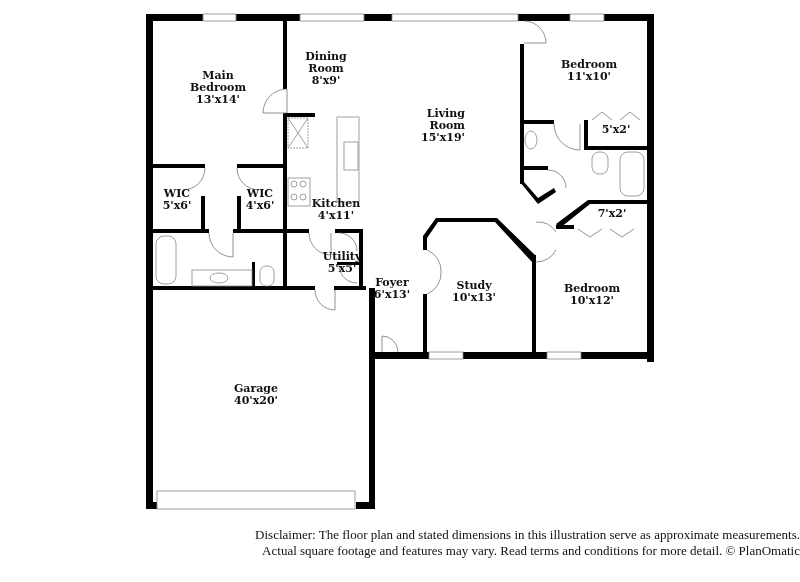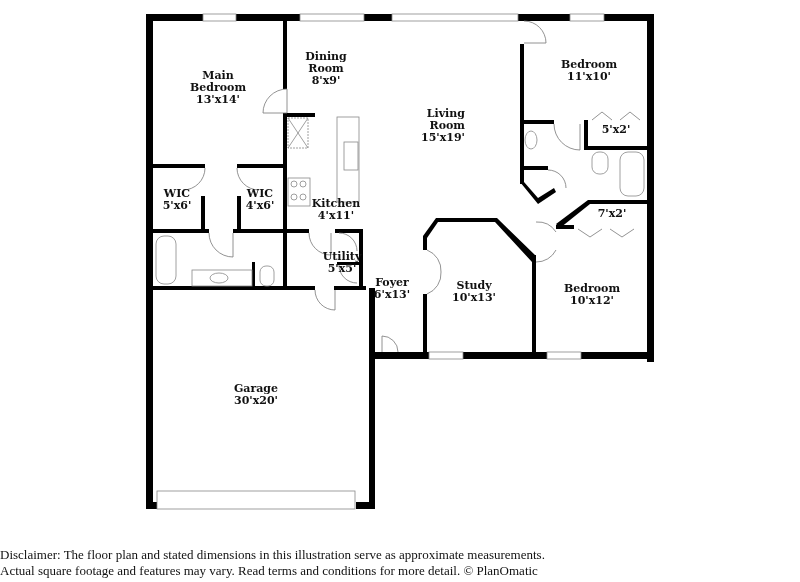--- a/index.html
+++ b/index.html
@@ -5,21 +5,21 @@
     html, body { margin: 0; padding: 0; background: #ffffff; }
     body { width: 800px; height: 582px; position: relative; overflow: hidden; font-family: "DejaVu Serif", "Liberation Serif", serif; }
     #plan { position: absolute; left: 0; top: 0; width: 800px; height: 582px; }
     .wall { fill: #000; }
     .thin { stroke: #000; stroke-width: 0.8; fill: none; }
     .fixture { stroke: #888; stroke-width: 0.8; fill: #fff; }
     .window { fill: #fff; stroke: #888; stroke-width: 0.8; }
     .door { stroke: #777; stroke-width: 0.8; fill: none; }
     .label { position: absolute; text-align: center; font-family: "DejaVu Serif", "Liberation Serif", serif; font-weight: bold; font-size: 11px; line-height: 12px; color: #111; transform: translateX(-50%); white-space: nowrap; }
     .label span { display: block; }
-    .disclaimer { position: absolute; left: 0; width: 800px; top: 527px; text-align: left; font-family: "Liberation Serif", "DejaVu Serif", serif; font-size: 13px; line-height: 16px; color: #111; margin-top: 20px; }
+    .disclaimer { position: absolute; left: 0; width: 800px; top: 527px; text-align: right; font-family: "Liberation Serif", "DejaVu Serif", serif; font-size: 13px; line-height: 16px; color: #111; }
     .disclaimer span { display: block; }
   </style>
 </head>
 <body>
 
 <svg id="plan" viewBox="0 0 800 582" xmlns="http://www.w3.org/2000/svg">
 
   <g>
 
     <rect class="wall" x="146" y="14" width="508" height="7"></rect>
@@ -181,19 +181,19 @@
 <div class="label" style="left:474px; top:280px;">
   <span>Study</span>
   <span>10'x13'</span>
 </div>
 <div class="label" style="left:592px; top:283px;">
   <span>Bedroom</span>
   <span>10'x12'</span>
 </div>
 <div class="label" style="left:256px; top:383px;">
   <span>Garage</span>
-  <span>30'x20'</span>
+  <span>40'x20'</span>
 </div>
 
 <div class="disclaimer">
   <span>Disclaimer: The floor plan and stated dimensions in this illustration serve as approximate measurements.</span>
   <span>Actual square footage and features may vary. Read terms and conditions for more detail. © PlanOmatic</span>
 </div>
 
 </body></html>

